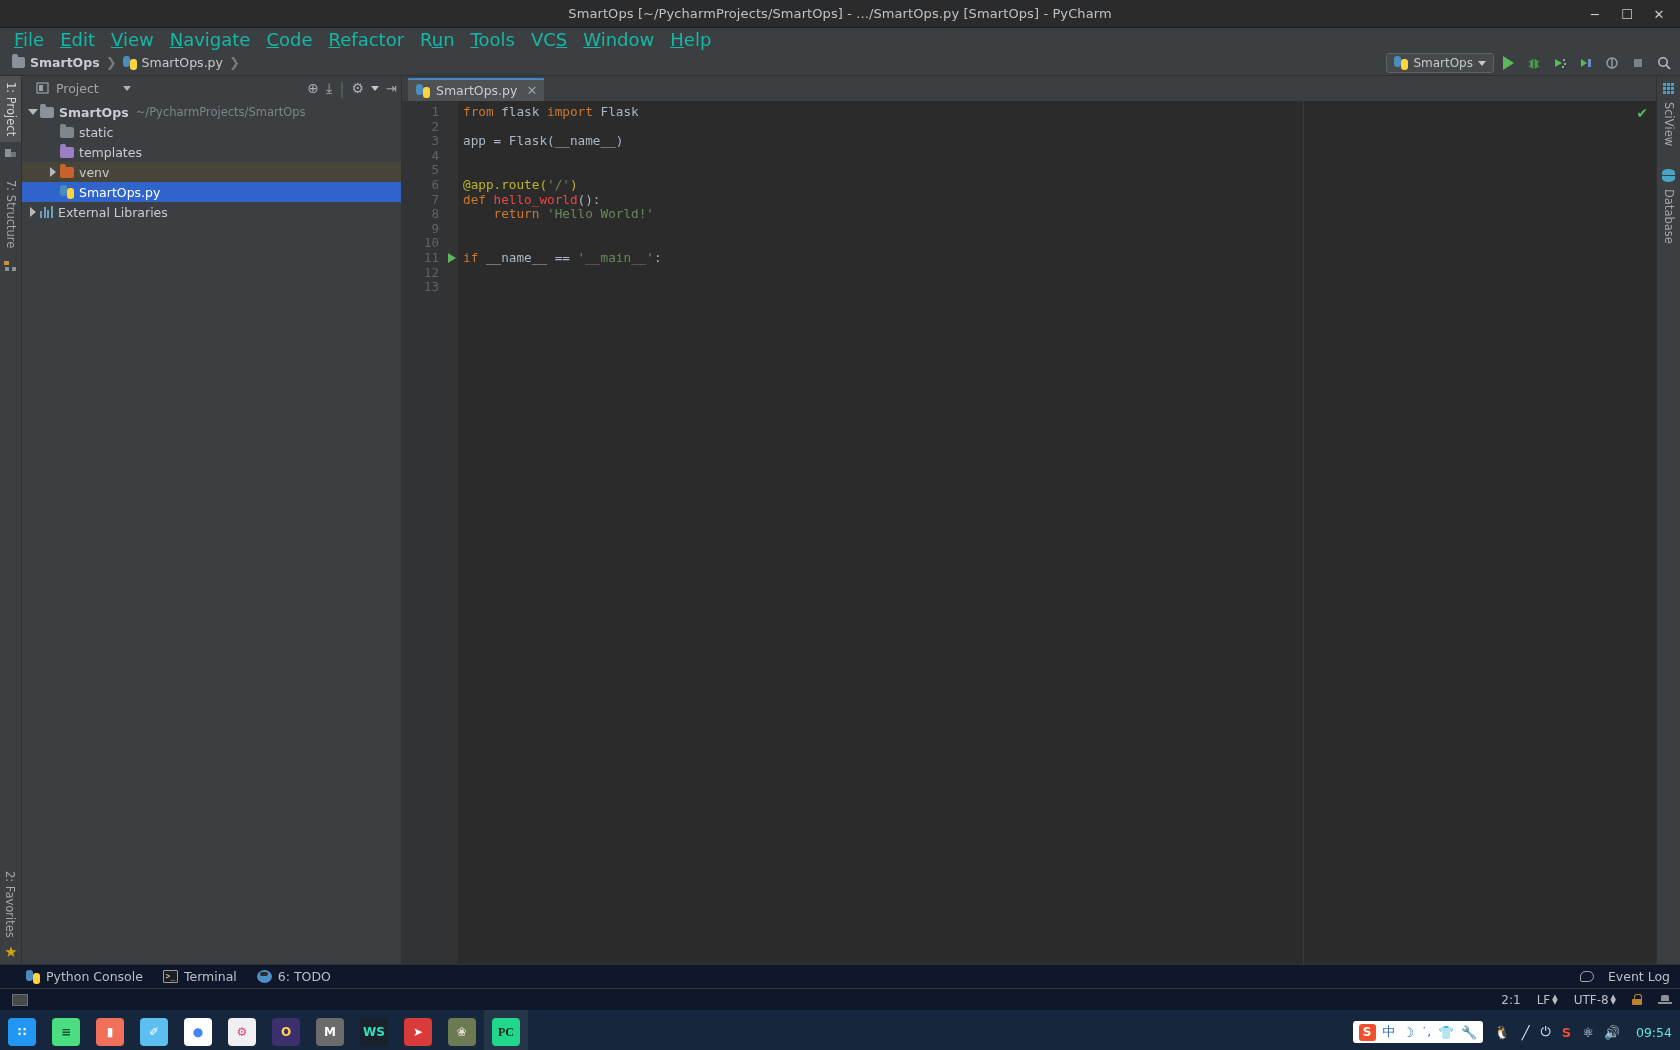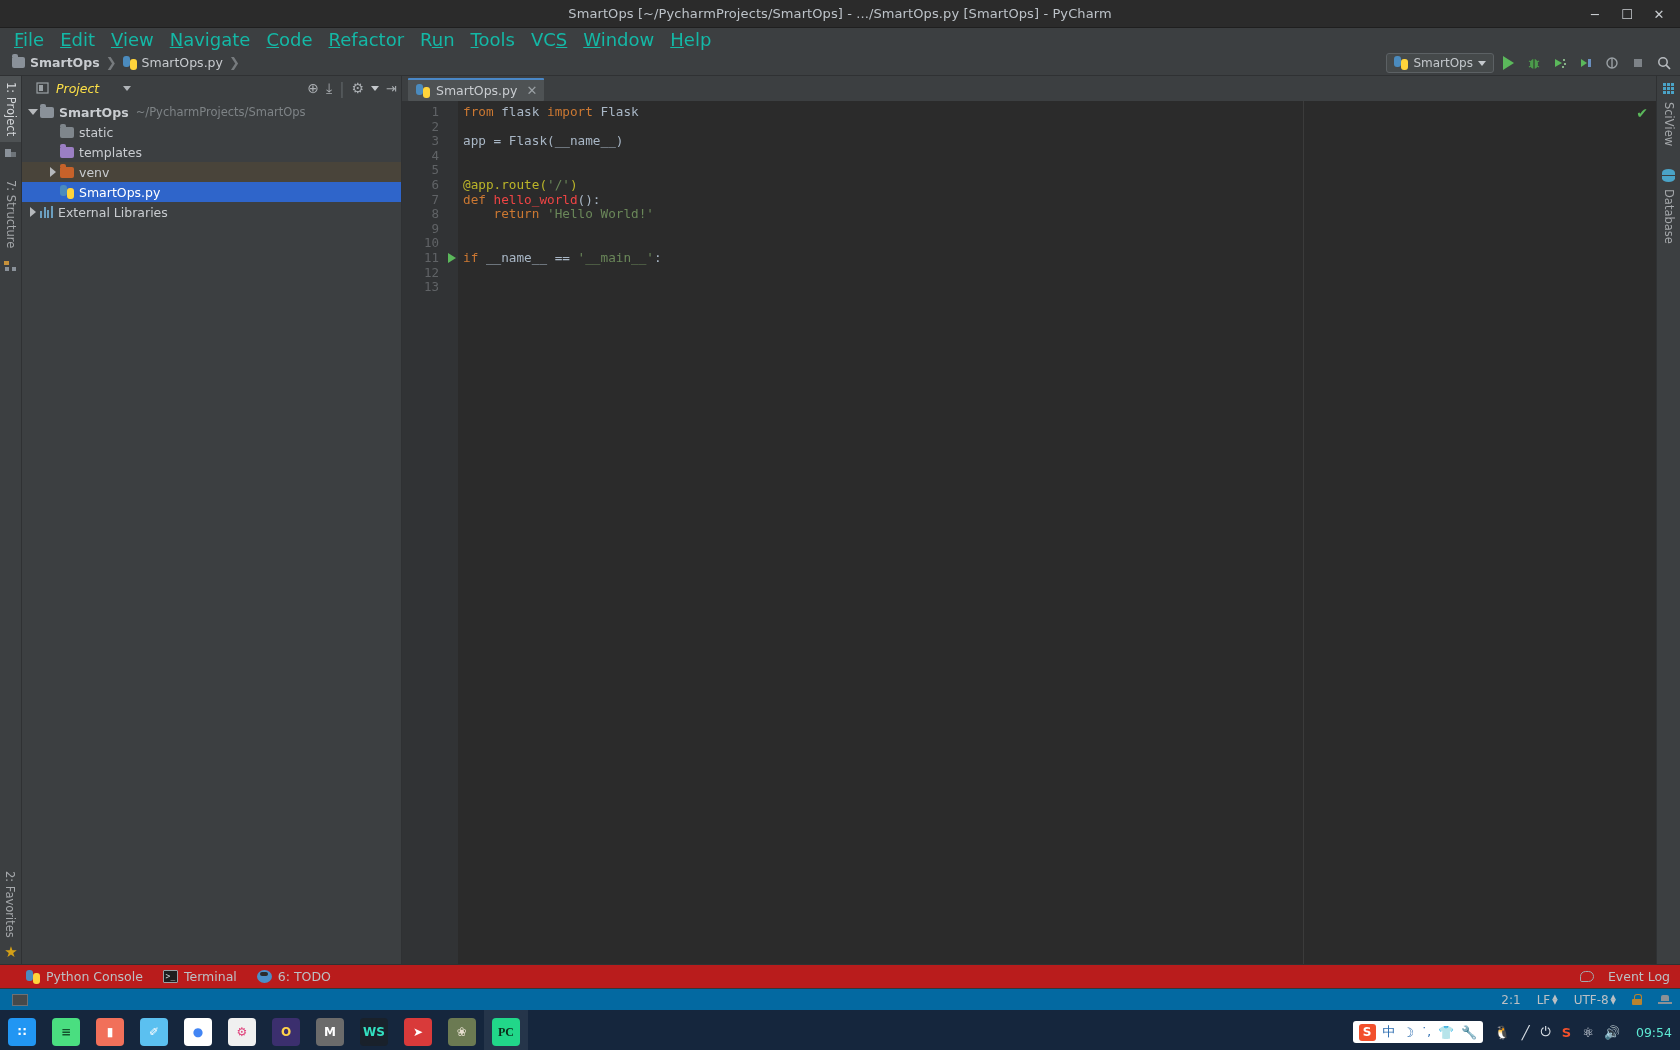--- a/index.html
+++ b/index.html
@@ -57,21 +57,21 @@
   .vstrip { width: 22px; background: #3c3f41; position: relative; display:flex; flex-direction:column;
             border-right:1px solid #2f3133; }
   .vtab { writing-mode: vertical-rl; text-orientation: mixed; color: #a5a8ab; font-size: 11.5px;
           padding: 6px 3px; display:flex; align-items:center; gap:5px; white-space:nowrap; }
   .vtab.active { background: #4e5254; color:#d4d7da; }
   .vstrip-bottom { position:absolute; bottom: 4px; left:0; width:22px; }
 
   
   .project-panel { width: 380px; background: #3c3f41; display:flex; flex-direction:column; border-right:1px solid #2f3133; }
   .pp-header { height: 24px; display:flex; align-items:center; padding: 0 4px; gap:6px; position:relative; }
-  .pp-title { color:#fde047; font-size:12.5px; display:flex; align-items:center; gap:6px;font-style:italic; }
+  .pp-title { color:#a3a3a3; font-size:12.5px; display:flex; align-items:center; gap:6px; }
   .pp-caret { width:0;height:0;border-left:4px solid transparent;border-right:4px solid transparent;border-top:5px solid #b0b4b8; margin-left:18px; }
   .pp-tools { position:absolute; right:4px; display:flex; align-items:center; gap:7px; color:#a9adb1; }
   .pp-body { flex:1; background:#3c3f41; padding-top:2px; overflow:hidden; }
 
   .tree-row { height: 20px; display:flex; align-items:center; font-size:12.5px; color:#c9ccd0; padding-left:4px; white-space:nowrap; }
   .tree-row.selected { background:#2f65ca; color:#ffffff; }
   .tree-row.hl { background:#49443a; }
   .tw { width:14px; display:flex; align-items:center; justify-content:center; }
   .arrow-d { width:0;height:0;border-left:5px solid transparent;border-right:5px solid transparent;border-top:6px solid #b6b9bc; }
   .arrow-r { width:0;height:0;border-top:5px solid transparent;border-bottom:5px solid transparent;border-left:6px solid #b6b9bc; }
@@ -110,32 +110,32 @@
   .rstrip { width: 24px; background:#3c3f41; display:flex; flex-direction:column; align-items:center;
             padding-top:6px; gap:12px; border-left:1px solid #2f3133; }
   .rtab { writing-mode: vertical-rl; color:#a5a8ab; font-size:11.5px; display:flex; align-items:center; gap:5px; padding:3px 2px; }
   .grid-ic { width:13px;height:13px;background:#4aa3c7;
     background-image:linear-gradient(#3c3f41 1px, transparent 1px),linear-gradient(90deg,#3c3f41 1px,transparent 1px);
     background-size:4px 4px; }
   .db-ic { width:13px;height:13px;background:#4aa3c7;border-radius:50%/28%; position:relative; }
   .db-ic::after{content:'';position:absolute;left:0;right:0;top:45%;height:1.5px;background:#3c3f41;}
 
   
-  .bottombar { height: 24px; background:#b91c1c; display:flex; align-items:center;
+  .bottombar { height: 24px; background:#0f172a; display:flex; align-items:center;
                padding-left:26px; gap:20px; border-top:1px solid #2f3133; position:relative; }
   .bb-item { display:flex; align-items:center; gap:6px; color:#bcc0c4; font-size:12.5px; }
   .term-ic { width:15px;height:13px;background:#1e1e1e;border:1px solid #9aa0a4;border-radius:1px;
              color:#d0d4d8;font-size:8px;display:flex;align-items:center;justify-content:center;font-family:monospace;}
   .todo-ic { width:15px;height:13px;border-radius:50%;background:#4a8fc7;position:relative; }
   .todo-ic::after{content:'';position:absolute;left:3px;top:2px;width:8px;height:4px;border-radius:3px;background:#2b2b2b;}
   .bb-right { position:absolute; right:10px; display:flex; align-items:center; gap:14px; color:#bcc0c4; font-size:12.5px; }
   .bubble-ic { width:14px;height:11px;border:1.4px solid #a5a9ad;border-radius:6px 6px 6px 2px; }
 
   
-  .statusbar { height: 22px; background:#0369a1; display:flex; align-items:center; position:relative;
+  .statusbar { height: 22px; background:#0f172a; display:flex; align-items:center; position:relative;
                padding-left:12px; border-top:1px solid #343739; }
   .sb-box { width:16px;height:12px;border:1px solid #6d7174;background:#45494a; }
   .sb-right { position:absolute; right:8px; display:flex; align-items:center; gap:16px; color:#bcc0c4; font-size:12px; }
   .sb-item { display:flex; align-items:center; gap:2px; }
   .ud-arrows { display:flex; flex-direction:column; line-height:5px; font-size:7px; color:#bcc0c4; }
   .lock-ic { width:10px;height:11px;position:relative; }
   .lock-ic::before{content:'';position:absolute;bottom:0;width:10px;height:6px;background:#b9832f;border-radius:1px;}
   .lock-ic::after{content:'';position:absolute;top:0;left:2px;width:6px;height:6px;border:1.5px solid #b9832f;border-bottom:none;border-radius:3px 3px 0 0;}
   .hat-ic { width:14px;height:12px;position:relative; }
   .hat-ic::before{content:'';position:absolute;top:1px;left:3px;width:8px;height:6px;background:#8c9196;border-radius:2px 2px 0 0;}

